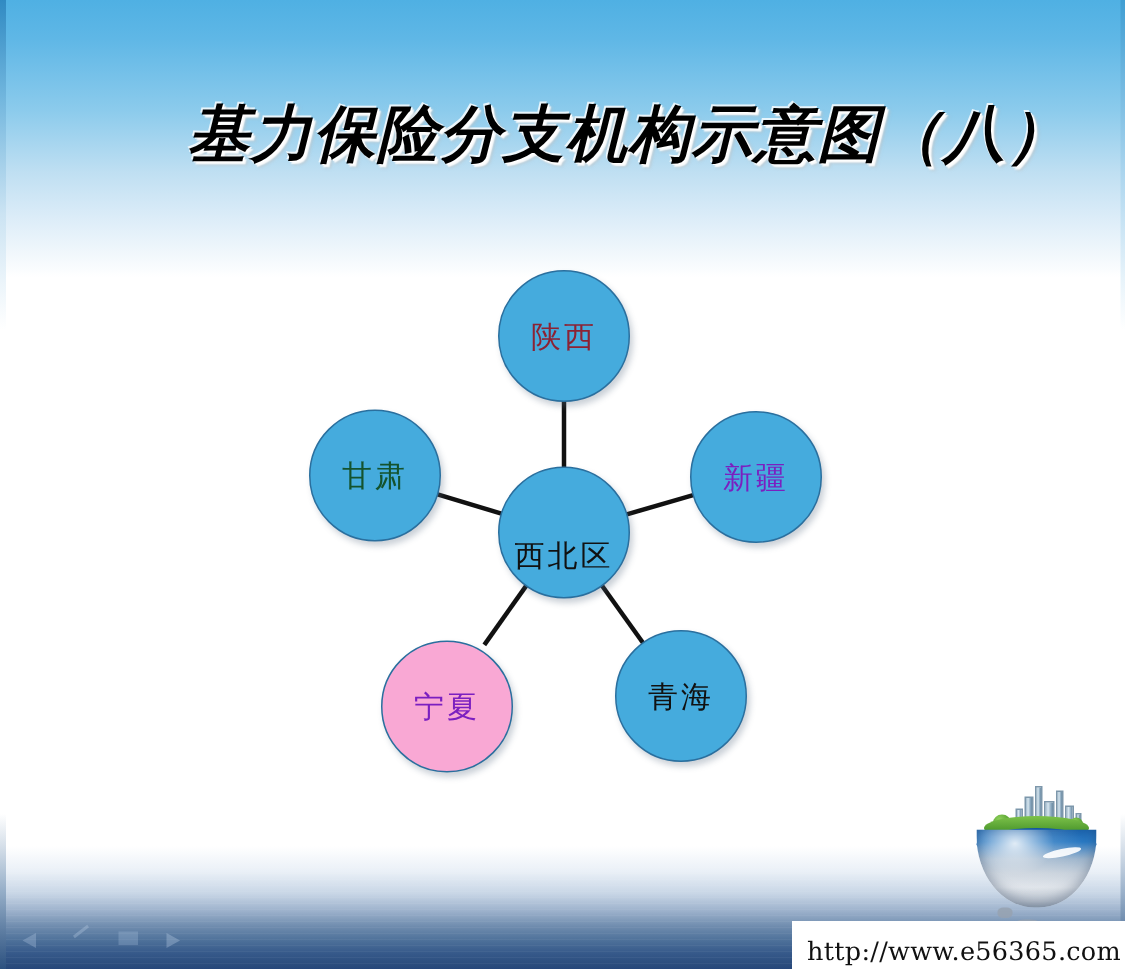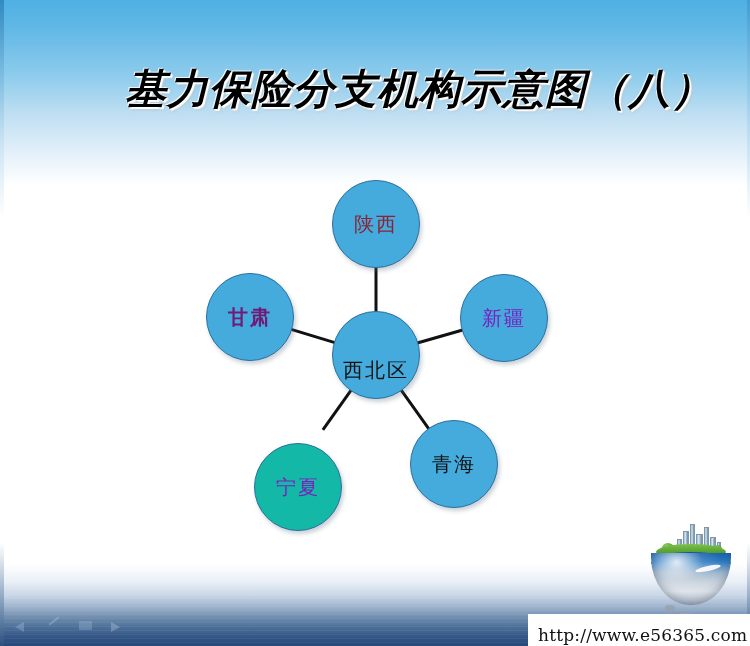--- a/index.html
+++ b/index.html
@@ -304,25 +304,25 @@
 
     <div class="node" id="node-0" style="left: 332px; top: 180px; width: 88px; height: 88px; background: rgb(69, 171, 221); border-color: rgb(42, 111, 158);">
       <span class="node-label" style="color: rgb(140, 34, 51);">陕西</span>
     </div>
     <div class="node" id="node-1" style="left: 460px; top: 274px; width: 88px; height: 88px; background: rgb(69, 171, 221); border-color: rgb(42, 111, 158);">
       <span class="node-label" style="color: rgb(123, 31, 192);">新疆</span>
     </div>
     <div class="node" id="node-2" style="left: 410px; top: 420px; width: 88px; height: 88px; background: rgb(69, 171, 221); border-color: rgb(42, 111, 158);">
       <span class="node-label" style="color: rgb(17, 17, 17);">青海</span>
     </div>
-    <div class="node" id="node-3" style="left: 254px; top: 443px; width: 88px; height: 88px; background: #14b8a6; border-color: rgb(42, 111, 158);">
+    <div class="node" id="node-3" style="left: 254px; top: 427px; width: 88px; height: 88px; background: #f9a8d4; border-color: rgb(42, 111, 158);">
       <span class="node-label" style="color: rgb(123, 31, 192);">宁夏</span>
     </div>
     <div class="node" id="node-4" style="left: 206px; top: 273px; width: 88px; height: 88px; background: rgb(69, 171, 221); border-color: rgb(42, 111, 158);">
-      <span class="node-label" style="color: #701a75; font-weight: bold;">甘肃</span>
+      <span class="node-label" style="color: #14532d;">甘肃</span>
     </div>
   </div>
 
   <div class="globe-logo">
     <div class="city">
       <div class="bldg" style="left:2px;  width:5px;  height:16px;"></div>
       <div class="bldg" style="left:8px;  width:6px;  height:24px;"></div>
       <div class="bldg" style="left:15px; width:5px;  height:31px;"></div>
       <div class="bldg" style="left:21px; width:7px;  height:21px;"></div>
       <div class="bldg" style="left:29px; width:5px;  height:28px;"></div>

